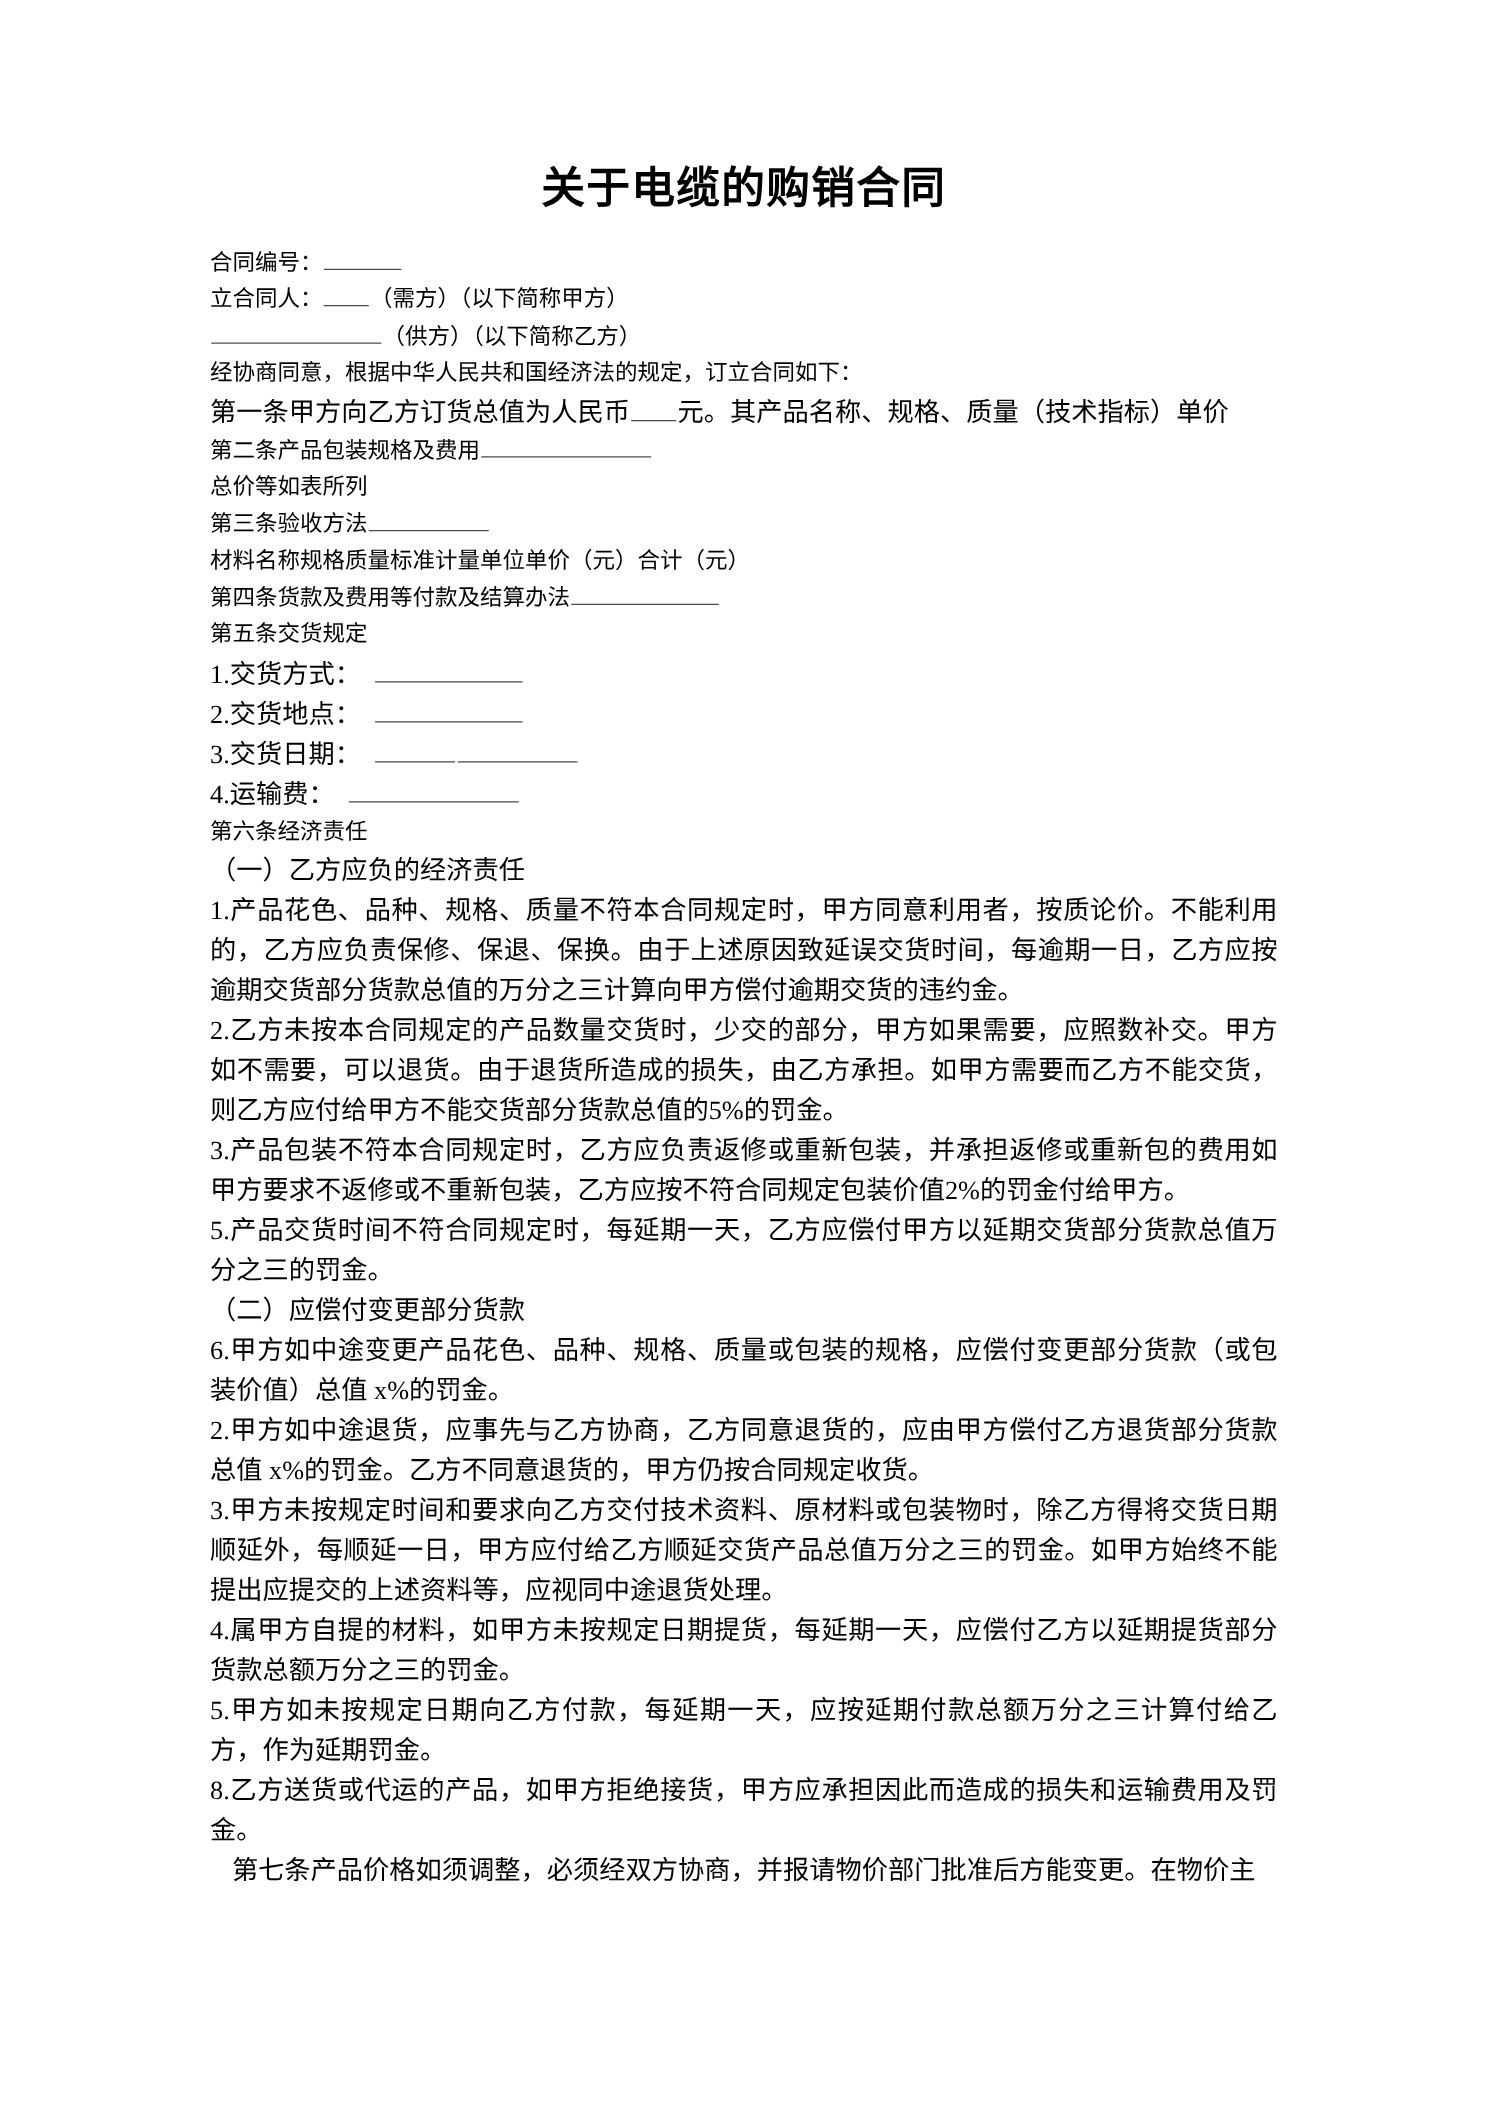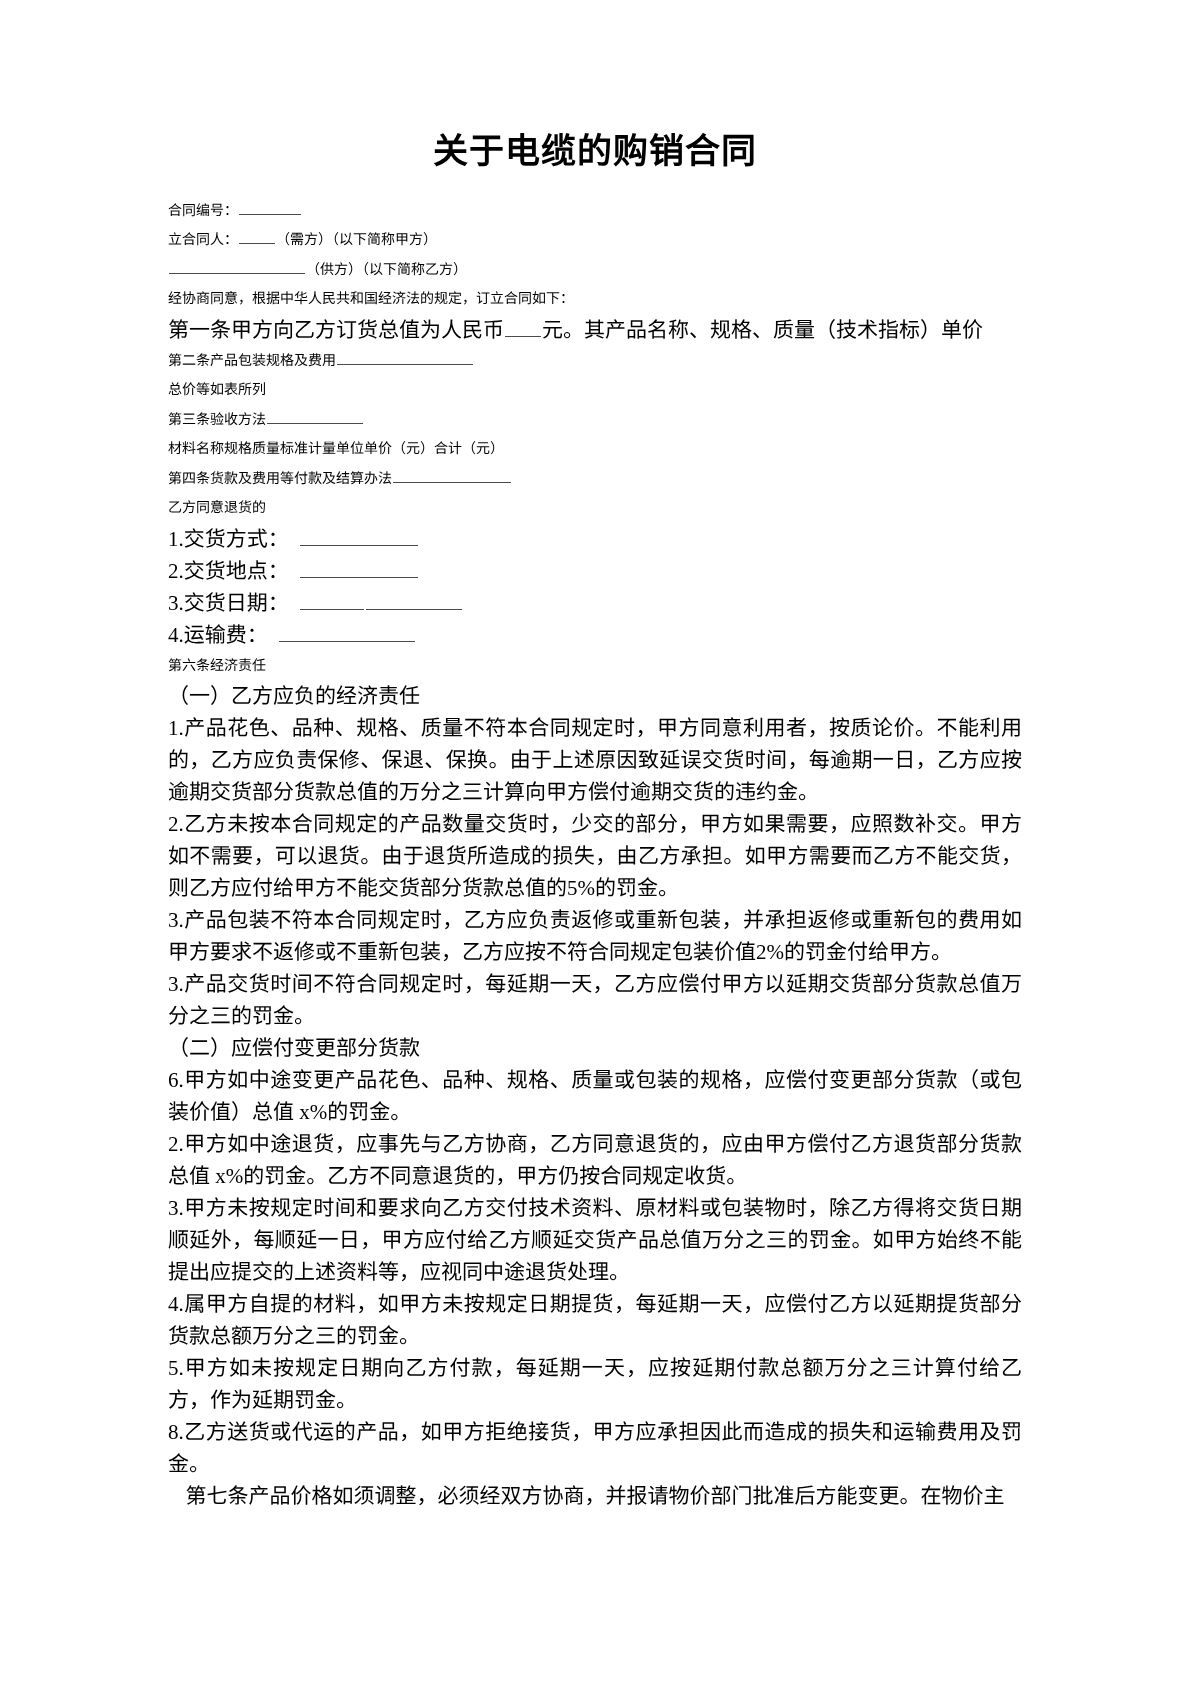--- a/index.html
+++ b/index.html
@@ -30,21 +30,21 @@
   .doc-title {
     font-size: 35px;
     font-weight: bold;
     text-align: center;
     letter-spacing: 1px;
     line-height: 1.3;
     margin: 0 0 22px 0;
     font-family: "Liberation Sans", "DejaVu Sans", sans-serif;
   }
   .line {
-    font-size: 14px;
+    font-size: 18px;
     line-height: 29.5px;
     margin: 0;
     text-align: justify;
     text-justify: inter-ideograph;
     white-space: normal;
   }
   .para {
     font-size: 21px;
     line-height: 32px;
     margin: 0;
@@ -91,41 +91,41 @@
     <p class="line"><span>第二条产品包装规格及费用</span><span class="blank b-xl"></span></p>
 
     <p class="line">总价等如表所列</p>
 
     <p class="line"><span>第三条验收方法</span><span class="blank b-m"></span></p>
 
     <p class="line">材料名称规格质量标准计量单位单价（元）合计（元）</p>
 
     <p class="line"><span>第四条货款及费用等付款及结算办法</span><span class="blank b-l"></span></p>
 
-    <p class="line">乙方同意退货的</p>
+    <p class="line">第五条交货规定</p>
 
     <p class="para"><span>1.交货方式：</span><span class="sp"></span><span class="blank b-l"></span></p>
 
     <p class="para"><span>2.交货地点：</span><span class="sp"></span><span class="blank b-l"></span></p>
 
     <p class="para"><span>3.交货日期：</span><span class="sp"></span><span class="blank b-date-a"></span><span class="blank b-date-b"></span></p>
 
     <p class="para"><span>4.运输费：</span><span class="sp"></span><span class="blank b-xl"></span></p>
 
     <p class="line">第六条经济责任</p>
 
     <p class="para">（一）乙方应负的经济责任</p>
 
     <p class="para">1.产品花色、品种、规格、质量不符本合同规定时，甲方同意利用者，按质论价。不能利用的，乙方应负责保修、保退、保换。由于上述原因致延误交货时间，每逾期一日，乙方应按逾期交货部分货款总值的万分之三计算向甲方偿付逾期交货的违约金。</p>
 
     <p class="para">2.乙方未按本合同规定的产品数量交货时，少交的部分，甲方如果需要，应照数补交。甲方如不需要，可以退货。由于退货所造成的损失，由乙方承担。如甲方需要而乙方不能交货，则乙方应付给甲方不能交货部分货款总值的5%的罚金。</p>
 
     <p class="para">3.产品包装不符本合同规定时，乙方应负责返修或重新包装，并承担返修或重新包的费用如甲方要求不返修或不重新包装，乙方应按不符合同规定包装价值2%的罚金付给甲方。</p>
 
-    <p class="para">3.产品交货时间不符合同规定时，每延期一天，乙方应偿付甲方以延期交货部分货款总值万分之三的罚金。</p>
+    <p class="para">5.产品交货时间不符合同规定时，每延期一天，乙方应偿付甲方以延期交货部分货款总值万分之三的罚金。</p>
 
     <p class="para">（二）应偿付变更部分货款</p>
 
     <p class="para">6.甲方如中途变更产品花色、品种、规格、质量或包装的规格，应偿付变更部分货款（或包装价值）总值 x%的罚金。</p>
 
     <p class="para">2.甲方如中途退货，应事先与乙方协商，乙方同意退货的，应由甲方偿付乙方退货部分货款总值 x%的罚金。乙方不同意退货的，甲方仍按合同规定收货。</p>
 
     <p class="para">3.甲方未按规定时间和要求向乙方交付技术资料、原材料或包装物时，除乙方得将交货日期顺延外，每顺延一日，甲方应付给乙方顺延交货产品总值万分之三的罚金。如甲方始终不能提出应提交的上述资料等，应视同中途退货处理。</p>
 
     <p class="para">4.属甲方自提的材料，如甲方未按规定日期提货，每延期一天，应偿付乙方以延期提货部分货款总额万分之三的罚金。</p>

